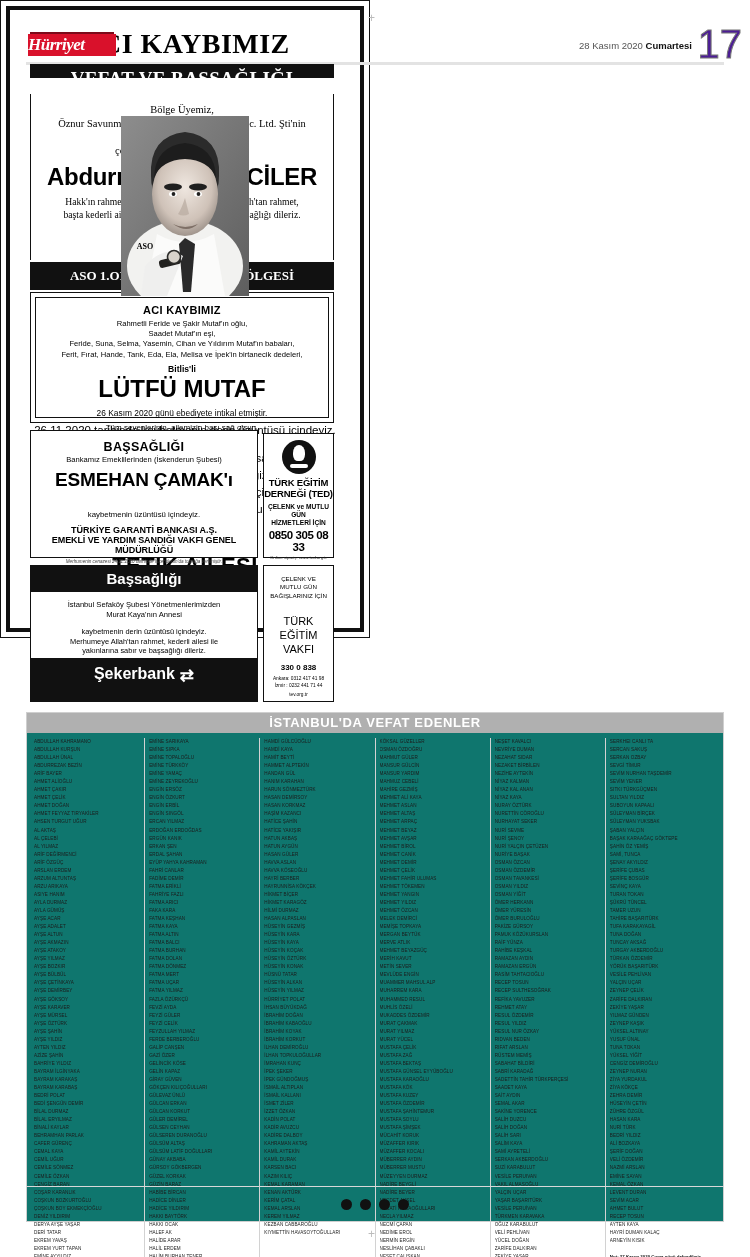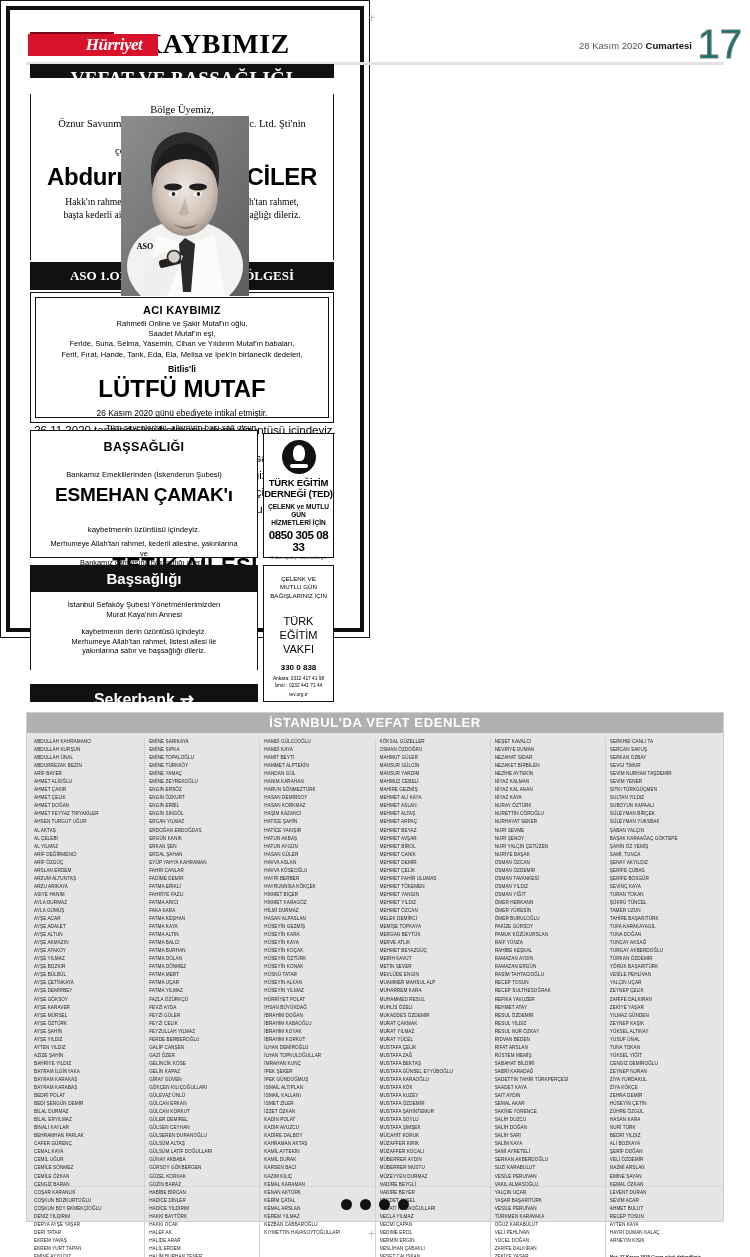--- a/index.html
+++ b/index.html
@@ -12,32 +12,31 @@
 
   
   .crop{position:absolute;color:#bbb;font-size:12px;line-height:1;}
 
   
   .masthead{position:absolute;left:0;top:30px;width:750px;height:32px;}
   .logo{
     position:absolute;left:28px;top:4px;width:88px;height:22px;
     background:#d9112b;color:#fff;font-weight:bold;font-size:17px;
     font-family:"Liberation Serif",serif;
-    letter-spacing:-0.5px;text-align:center;line-height:22px;
+    letter-spacing:-0.5px;line-height:22px;
     font-style:italic;
-    padding-left:42px;
   }
   .logo-bar{position:absolute;left:30px;top:2px;width:84px;height:4px;background:#7d0a1a;}
   .dateline{
     position:absolute;right:58px;top:10px;font-size:9.5px;color:#555;
     white-space:nowrap;
   }
   .dateline b{color:#111;}
   .pageno{
-    position:absolute;right:8px;top:-6px;font-size:40px;color:#0f766e;
+    position:absolute;right:8px;top:-6px;font-size:40px;color:#4c1d95;
     -webkit-text-stroke:1px #777;line-height:1;
     font-family:"Liberation Sans",sans-serif;font-weight:300;
   }
   .rule{position:absolute;left:26px;top:62px;width:698px;height:3px;background:#e3e3e3;}
 
   
   .box{position:absolute;background:#fff;border:1px solid #111;box-sizing:border-box;}
   .blackbar{
     background:#111;color:#fff;text-align:center;font-weight:bold;
     font-family:"Liberation Serif",serif;
@@ -75,21 +74,21 @@
   #ad-mutaf .t2{font-size:7.6px;line-height:10.2px;margin-top:3px;padding:0 4px;}
   #ad-mutaf .t3{font-size:8.6px;font-weight:bold;margin-top:4px;}
   #ad-mutaf .name{font-size:24px;font-weight:bold;letter-spacing:0px;margin-top:1px;}
   #ad-mutaf .t4{font-size:8.4px;margin-top:5px;}
   #ad-mutaf .t5{font-size:8px;margin-top:5px;}
   #ad-mutaf .t6{font-size:10px;font-weight:bold;margin-top:4px;letter-spacing:1px;}
 
   
   #ad-esmehan{left:30px;top:430px;width:228px;height:128px;text-align:center;}
   #ad-esmehan .t1{font-size:12.5px;font-weight:bold;margin-top:9px;letter-spacing:.3px;}
-  #ad-esmehan .t2{font-size:7.6px;margin-top:16px;}
+  #ad-esmehan .t2{font-size:7.6px;margin-top:1px;}
   #ad-esmehan .name{font-size:19px;font-weight:bold;margin-top:5px;letter-spacing:-0.2px;}
   #ad-esmehan .t3{font-size:7.8px;margin-top:19px;}
   #ad-esmehan .t4{font-size:7.4px;line-height:9.5px;margin-top:5px;padding:0 16px;}
   #ad-esmehan .t5{font-size:9px;font-weight:bold;margin-top:6px;}
   #ad-esmehan .t6{font-size:9px;font-weight:bold;letter-spacing:-0.1px;}
   #ad-esmehan .fine{font-size:4.6px;color:#444;margin-top:4px;font-style:italic;}
 
   
   #ad-ted{left:263px;top:433px;width:71px;height:125px;text-align:center;}
   .ted-logo{width:34px;height:34px;border-radius:50%;background:#111;margin:6px auto 0;
@@ -105,21 +104,21 @@
 
   
   #ad-seker{left:30px;top:565px;width:228px;height:137px;border:none;}
   #ad-seker .hdr{position:absolute;left:0;top:0;width:100%;height:27px;line-height:27px;
      font-size:15px;font-family:"Liberation Sans",sans-serif;}
   #ad-seker .body{position:absolute;left:0;top:27px;width:100%;height:78px;
      border-left:1px solid #111;border-right:1px solid #111;box-sizing:border-box;text-align:center;}
   #ad-seker .t1{font-size:7.6px;line-height:10px;margin-top:8px;}
   #ad-seker .name{font-size:15px;font-weight:bold;margin-top:7px;}
   #ad-seker .t2{font-size:7.4px;line-height:9.6px;margin-top:7px;padding:0 14px;}
-  #ad-seker .ftr{position:absolute;left:0;bottom:0;width:100%;height:18px;line-height:32px;
+  #ad-seker .ftr{position:absolute;left:0;bottom:0;width:100%;height:44px;line-height:32px;
      font-size:16px;font-family:"Liberation Sans",sans-serif;}
   .seker-mark{display:inline-block;margin-left:5px;transform:translateY(2px);font-size:17px;}
 
   
   #ad-tev{left:263px;top:565px;width:71px;height:137px;text-align:center;}
   #ad-tev .t1{font-size:6.2px;line-height:8.4px;margin-top:9px;}
   #ad-tev .t2{font-size:11px;font-weight:normal;line-height:14px;margin-top:14px;}
   #ad-tev .phone{font-size:8px;font-weight:bold;margin-top:7px;}
   #ad-tev .t3{font-size:4.8px;line-height:7px;margin-top:3px;}
   #ad-tev .t4{font-size:4.8px;margin-top:3px;}
@@ -136,21 +135,21 @@
     background:#7d7d7d;}
   #ad-tetik .name{font-size:38px;font-weight:bold;line-height:44px;margin-top:18px;
     letter-spacing:-0.5px;}
   #ad-tetik .name small{font-size:20px;}
   #ad-tetik .d1{font-size:11.5px;margin-top:16px;}
   #ad-tetik .d2{font-size:11.5px;line-height:17px;margin-top:14px;padding:0 26px;}
   #ad-tetik .fam{font-size:22px;font-weight:bold;margin-top:18px;letter-spacing:.5px;}
 
   
   .list-wrap{position:absolute;left:26px;top:712px;width:698px;height:510px;
-    border:1px solid #cfcfcf;box-sizing:border-box;background:#e5e5e5;}
+    border:1px solid #cfcfcf;box-sizing:border-box;background:#0f766e;}
   .list-banner{height:20px;background:#b0b0b0;color:#fff;text-align:center;
     font-size:13px;font-weight:bold;line-height:20px;letter-spacing:.6px;
     font-family:"Liberation Sans",sans-serif;}
   .cols{display:flex;padding:5px 3px 0 3px;}
   .col{flex:1;padding:0 4px;border-right:1px solid #d2d2d2;min-width:0;}
   .col:last-child{border-right:none;}
   .col div.nm{font-size:4.6px;line-height:8.05px;color:#1b1b1b;white-space:nowrap;
     overflow:hidden;text-overflow:clip;letter-spacing:.1px;}
   .note{font-size:4.4px;line-height:6.6px;color:#111;margin-top:9px;font-weight:bold;}
 
@@ -199,42 +198,38 @@
         <div class="osb-mark">I.OSB</div>
       </div>
     </div>
     <div class="ftr blackbar">ASO 1.ORGANİZE SANAYİ BÖLGESİ</div>
   </div>
 
   <div class="box" id="ad-mutaf">
     <div class="inner">
       <div class="t1">ACI KAYBIMIZ</div>
       <div class="t2">
-        <div>Rahmetli Online ve Şakir Mutaf'ın oğlu,</div>
+        <div>Rahmetli Feride ve Şakir Mutaf'ın oğlu,</div>
         <div>Saadet Mutaf'ın eşi,</div>
         <div>Feride, Suna, Selma, Yasemin, Cihan ve Yıldırım Mutaf'ın babaları,</div>
         <div>Ferit, Fırat, Hande, Tarık, Eda, Ela, Melisa ve İpek'in birtanecik dedeleri,</div>
       </div>
       <div class="t3">Bitlis'li</div>
       <div class="name">LÜTFÜ MUTAF</div>
       <div class="t4">26 Kasım 2020 günü ebediyete intikal etmiştir.</div>
       <div class="t5">Tüm sevenlerinin, ailemizin başı sağ olsun.</div>
       <div class="t6">AİLESİ</div>
     </div>
   </div>
 
   <div class="box" id="ad-esmehan">
     <div class="t1">BAŞSAĞLIĞI</div>
     <div class="t2">Bankamız Emeklilerinden (İskenderun Şubesi)</div>
     <div class="name">ESMEHAN ÇAMAK'ı</div>
     <div class="t3">kaybetmenin üzüntüsü içindeyiz.</div>
-    <div class="t4">
-      <div>Merhumeye Allah'tan rahmet, kederli ailesine, yakınlarına ve</div>
-      <div>Bankamız camiasına başsağlığı dileriz.</div>
-    </div>
     <div class="t5">TÜRKİYE GARANTİ BANKASI A.Ş.</div>
     <div class="t6">EMEKLİ VE YARDIM SANDIĞI VAKFI GENEL MÜDÜRLÜĞÜ</div>
     <div class="fine">Merhumenin cenazesi 24.11.2020 tarihinde İskenderun'da toprağa verilmiştir.</div>
   </div>
 
   <div class="box" id="ad-ted">
     <div class="ted-logo"></div>
     <div class="t1">
       <div>TÜRK EĞİTİM</div>
       <div>DERNEĞİ (TED)</div>
@@ -249,21 +244,21 @@
 
   <div class="box" id="ad-seker">
     <div class="hdr blackbar">Başsağlığı</div>
     <div class="body">
       <div class="t1">
         <div>İstanbul Sefaköy Şubesi Yönetmenlerimizden</div>
         <div>Murat Kaya'nın Annesi</div>
       </div>
       <div class="t2">
         <div>kaybetmenin derin üzüntüsü içindeyiz.</div>
-        <div>Merhumeye Allah'tan rahmet, listesi ailesi ile</div>
+        <div>Merhumeye Allah'tan rahmet, kederli ailesi ile</div>
         <div>yakınlarına sabır ve başsağlığı dileriz.</div>
       </div>
     </div>
     <div class="ftr blackbar">
       <span>Şekerbank</span><span class="seker-mark">⇄</span>
     </div>
   </div>
 
   <div class="box" id="ad-tev">
     <div class="t1">

